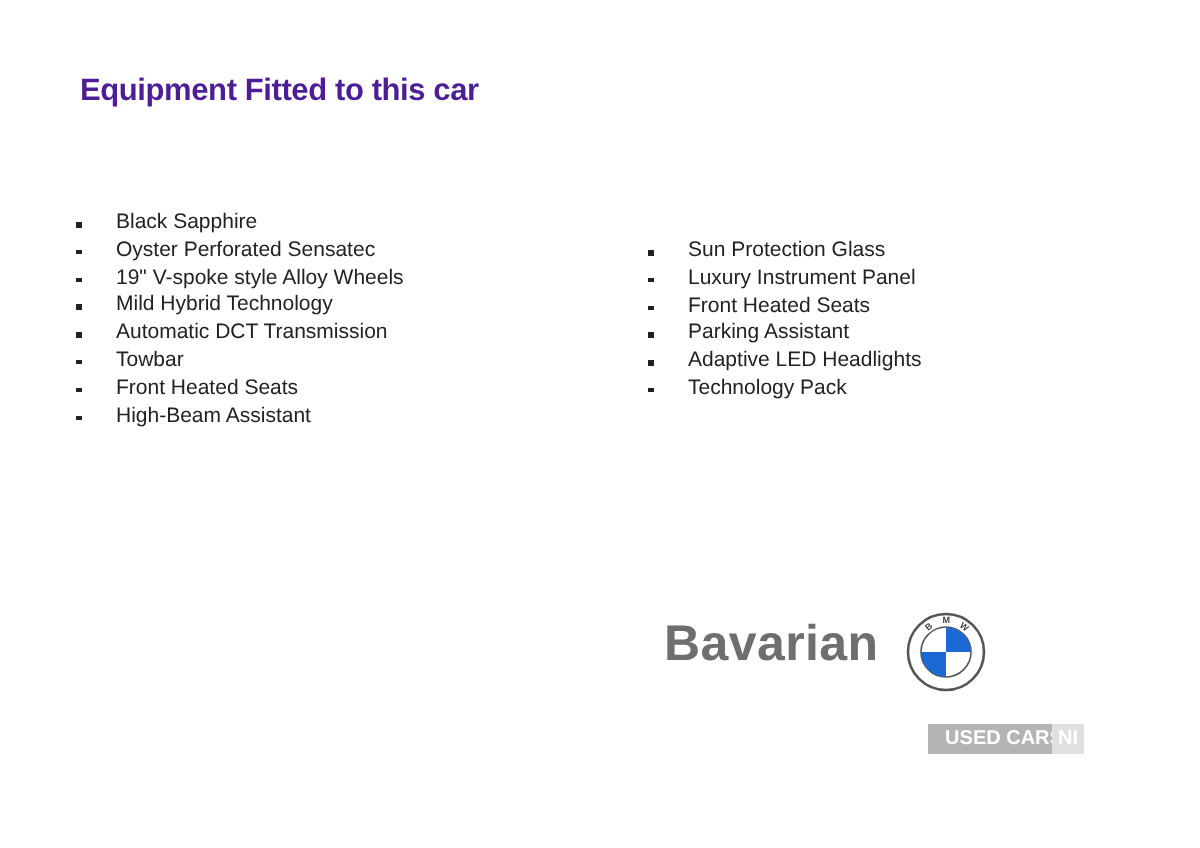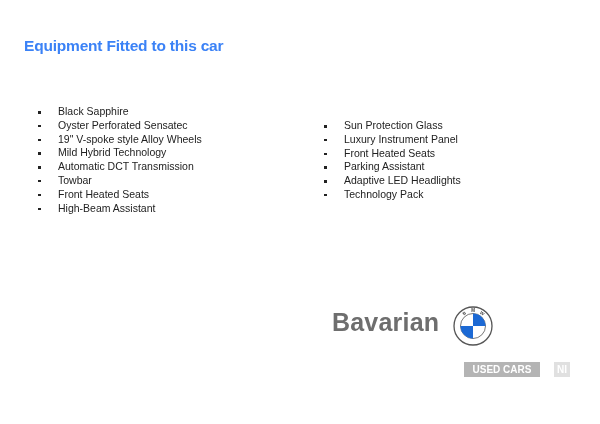--- a/index.html
+++ b/index.html
@@ -1,28 +1,28 @@
 <!DOCTYPE html>
 <html><head>
 <meta charset="utf-8">
 <style>
   html, body { margin:0; padding:0; }
   body { width:600px; height:424px; background:#ffffff; position:relative; overflow:hidden;
          font-family:"Liberation Sans", sans-serif; color:#1a1a1a; }
-  .title { position:absolute; left:24px; top:37px; font-size:15.5px; font-weight:bold; color:#3b82f6; letter-spacing:-0.2px; }
+  .title { position:absolute; left:40px; top:37px; font-size:15.5px; font-weight:bold; color:#4c1d95; letter-spacing:-0.2px; }
   ul.equip { position:absolute; list-style:none; margin:0; padding:0; }
   ul.equip li { position:relative; font-size:10.5px; line-height:13.8px; height:13.8px; color:#222; padding-left:20px; }
   ul.equip li .bullet { position:absolute; left:0; top:6px; width:2.5px; height:2.5px; background:#222; }
   #list-left { left:38px; top:105px; }
   #list-right { left:324px; top:119px; }
   .brand { position:absolute; left:332px; top:308px; font-size:25px; font-weight:bold; color:#6e6e6e; letter-spacing:0.2px; }
   .logo { position:absolute; left:453px; top:306px; width:40px; height:40px; }
   .badge { position:absolute; top:362px; height:15px; font-size:10px; font-weight:bold; line-height:15px; text-align:center; }
   .badge-used { left:464px; width:76px; background:#b4b4b4; color:#fff; }
-  .badge-ni { left:526px; width:16px; background:#e0e0e0; color:#fff;margin-left:28px; }
+  .badge-ni { left:526px; width:16px; background:#e0e0e0; color:#fff; }
 </style>
 </head>
 <body>
 
 <div class="title">Equipment Fitted to this car</div>
 
 <ul class="equip" id="list-left">
   <li><span class="bullet"></span><span>Black Sapphire</span></li>
   <li><span class="bullet"></span><span>Oyster Perforated Sensatec</span></li>
   <li><span class="bullet"></span><span>19" V-spoke style Alloy Wheels</span></li>

